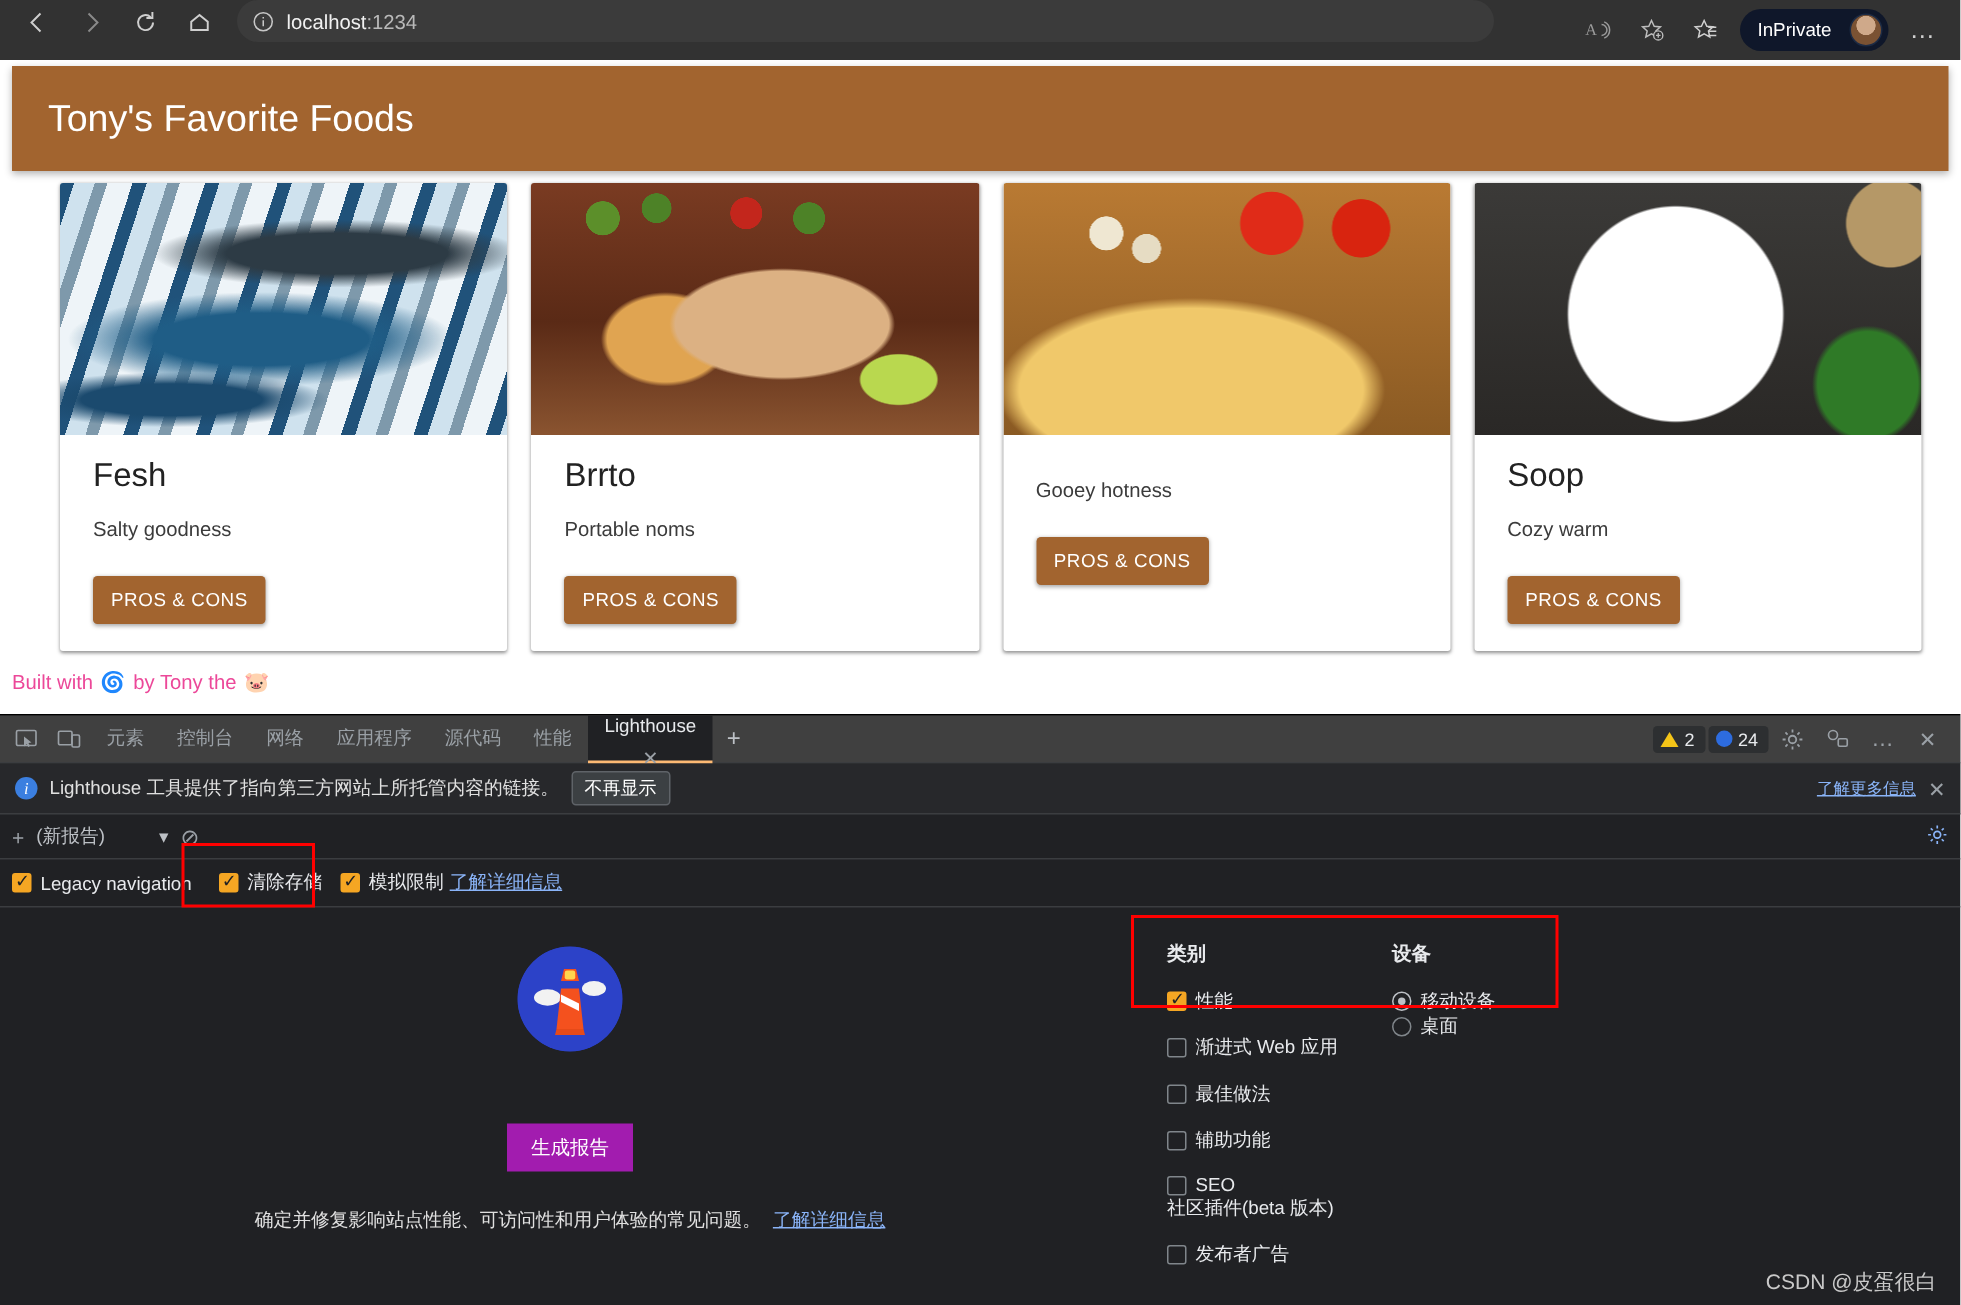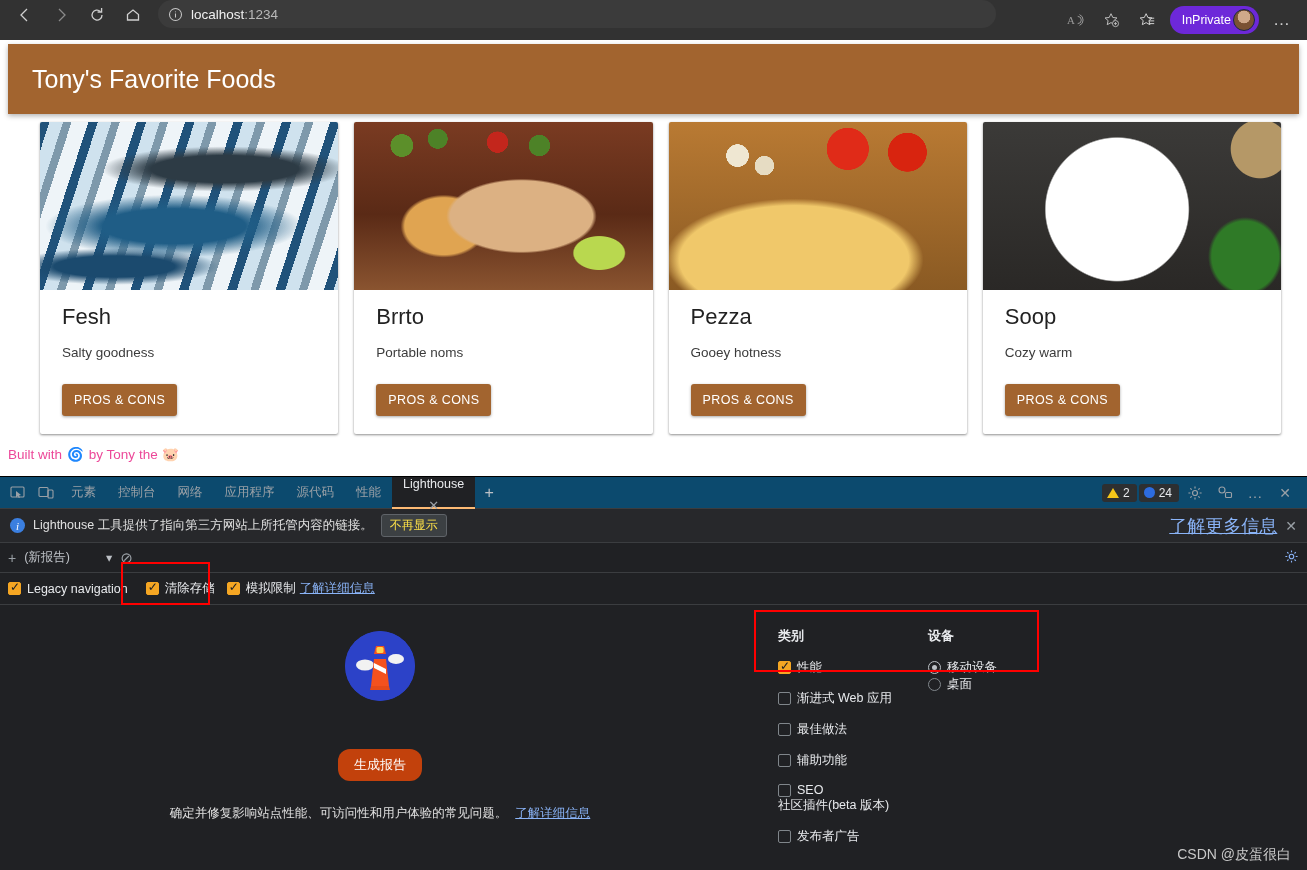--- a/index.html
+++ b/index.html
@@ -21,21 +21,21 @@
   .nav-btn svg { display: block; }
   #url-bar {
     flex: 1; height: 28px; background: #3b3b3b; border-radius: 14px;
     display: flex; align-items: center; padding: 0 10px; margin: 0 8px 0 6px;
     gap: 8px; max-width: 838px;
   }
   #url-text { font-size: 13.5px; color: #b9b9b9; white-space: nowrap; }
   #url-text b { color: #f1f1f1; font-weight: 400; }
   .chrome-right { display: flex; align-items: center; gap: 2px; margin-left: auto; }
   #inprivate-badge {
-    display: flex; align-items: center; gap: 2px; background: #6d28d9;
+    display: flex; align-items: center; gap: 12px; background: #0f172a;
     border-radius: 15px; height: 28px; padding: 0 4px 0 12px; color: #fff; font-size: 12.5px;
     margin: 0 4px;
   }
   #inprivate-avatar {
     width: 22px; height: 22px; border-radius: 50%;
     background: radial-gradient(circle at 50% 35%, #cfa98a 0 38%, #7a5233 40% 100%);
     border: 1px solid #1b2a44;
   }
 
   
@@ -107,53 +107,53 @@
     background:
       radial-gradient(circle 74px at 45% 52%, #ffffff 0 96%, transparent 98%),
       radial-gradient(circle 60px at 45% 52%, #f08a22 0 96%, transparent 98%),
       radial-gradient(ellipse 14% 18% at 45% 48%, #3f8f28 0 60%, transparent 70%),
       radial-gradient(circle 34px at 93% 16%, #b59867 0 85%, transparent 88%),
       radial-gradient(ellipse 16% 30% at 88% 80%, #2f7a27 0 70%, transparent 78%);
   }
 
   
   #devtools { height: 398px; background: #202124; color: #d4d4d4; border-top: 1px solid #000; display: flex; flex-direction: column; }
-  #dt-tabbar { height: 32px; background: #0c4a6e; display: flex; align-items: center; padding: 0 4px; border-bottom: 1px solid #3b3d40; }
+  #dt-tabbar { height: 32px; background: #404040; display: flex; align-items: center; padding: 0 4px; border-bottom: 1px solid #3b3d40; }
   .dt-icon-btn { width: 28px; height: 26px; display: flex; align-items: center; justify-content: center; color: #9aa0a6; }
   .dt-tab { font-size: 12.5px; color: #9aa0a6; padding: 0 11px; height: 32px; display: flex; align-items: center; cursor: pointer; }
   .dt-tab.active { color: #e8eaed; border-bottom: 2px solid #fdba74; display: flex; gap: 7px; background: #202124; flex-direction: column; }
   .dt-tab .tab-close { font-size: 13px; color: #9aa0a6; }
   .dt-right { margin-left: auto; display: flex; align-items: center; gap: 2px; padding-right: 4px; }
   .badge { display: flex; align-items: center; gap: 4px; font-size: 12px; color: #e8eaed; padding: 2px 7px 2px 5px; border-radius: 3px; background: #2d2f31; }
   .tri-warn { width: 0; height: 0; border-left: 6px solid transparent; border-right: 6px solid transparent; border-bottom: 10px solid #f5c518; }
   .dot-info { width: 11px; height: 11px; border-radius: 50%; background: #2d6cdf; }
 
   #dt-banner { height: 34px; background: #27282b; border-bottom: 1px solid #3b3d40; display: flex; align-items: center; padding: 0 10px; gap: 8px; font-size: 12.5px; color: #e0e0e0; }
   .info-circle { width: 15px; height: 15px; border-radius: 50%; background: #3b7fe0; color: #fff; font-size: 11px; display: flex; align-items: center; justify-content: center; font-style: italic; font-family: "Liberation Serif", serif; }
-  #banner-dismiss { background: #3c4043; border: 1px solid #5f6368; border-radius: 3px; color: #fde047; font-size: 12px; padding: 2px 8px; cursor: pointer; font-family: "Liberation Sans", sans-serif; }
+  #banner-dismiss { background: #3c4043; border: 1px solid #5f6368; border-radius: 3px; color: #ffffff; font-size: 12px; padding: 2px 8px; cursor: pointer; font-family: "Liberation Sans", sans-serif; }
   .banner-right { margin-left: auto; display: flex; align-items: center; gap: 8px; }
-  #banner-link { color: #8ab4f8; font-size: 18px; text-decoration: underline; cursor: pointer; }
+  #banner-link { color: #8ab4f8; font-size: 11px; text-decoration: underline; cursor: pointer; }
   #banner-close { color: #9aa0a6; font-size: 14px; cursor: pointer; }
 
   #dt-report-toolbar { height: 30px; display: flex; align-items: center; gap: 8px; padding: 0 8px; border-bottom: 1px solid #3b3d40; font-size: 12.5px; color: #bdc1c6; }
   #report-select { display: flex; align-items: center; gap: 36px; color: #bdc1c6; }
   .tb-glyph { color: #9aa0a6; font-size: 14px; }
   #gear-right { margin-left: auto; color: #8ab4f8; }
 
   #dt-options { height: 32px; display: flex; align-items: center; gap: 4px; padding: 0 8px; font-size: 12.5px; color: #e8eaed; border-bottom: 1px solid #3b3d40; position: relative; }
   .cb { display: inline-flex; align-items: center; gap: 6px; cursor: pointer; }
   .box { width: 13px; height: 13px; border-radius: 2px; border: 1px solid #80868b; background: #202124; display: inline-block; position: relative; }
   .box.checked { background: #f5a623; border-color: #f5a623; }
   .box.checked::after { content: "✓"; position: absolute; left: 1px; top: -3px; font-size: 12px; color: #202124; }
   .learn-link { color: #8ab4f8; text-decoration: underline; cursor: pointer; }
 
   #dt-body { flex: 1; display: flex; position: relative; }
   #start-col { width: 760px; display: flex; flex-direction: column; align-items: center; padding-top: 26px; }
   #lh-logo { width: 70px; height: 70px; border-radius: 50%; background: #2c42c8; position: relative; overflow: hidden; }
-  #generate-btn { margin-top: 48px; background: #c2410c; color: #fff; border: none; border-radius: 12px; font-size: 13px; padding: 7px 16px; cursor: pointer; font-family: "Liberation Sans", sans-serif; }
+  #generate-btn { margin-top: 48px; background: #a21caf; color: #fff; border: none; border-radius: 0; font-size: 13px; padding: 7px 16px; cursor: pointer; font-family: "Liberation Sans", sans-serif; }
   #start-desc { margin-top: 24px; font-size: 12.5px; color: #e0e0e0; display: flex; gap: 8px; align-items: center; }
 
   #cat-col { flex: 1; padding: 22px 0 0 18px; position: relative; }
   .cat-head { display: flex; font-size: 13px; color: #e8eaed; font-weight: bold; }
   .col-a { width: 150px; }
   .cat-row { display: flex; margin-top: 14px; font-size: 12.5px; color: #e8eaed; }
   .radio { width: 13px; height: 13px; border-radius: 50%; border: 1px solid #80868b; display: inline-block; position: relative; }
   .radio.on { border-color: #bdc1c6; }
   .radio.on::after { content: ""; position: absolute; left: 3px; top: 3px; width: 5px; height: 5px; border-radius: 50%; background: #bdc1c6; }
   .section-head { font-size: 12.5px; color: #e8eaed; }
@@ -239,21 +239,20 @@
       <div class="card-photo ph-burrito"></div>
       <div class="card-body">
         <div class="card-title">Brrto</div>
         <div class="card-sub">Portable noms</div>
         <button class="card-btn">PROS &amp; CONS</button>
       </div>
     </div>
     <div class="card">
       <div class="card-photo ph-pizza"></div>
       <div class="card-body">
-        <div class="card-title">Pezza</div>
         <div class="card-sub">Gooey hotness</div>
         <button class="card-btn">PROS &amp; CONS</button>
       </div>
     </div>
     <div class="card">
       <div class="card-photo ph-soup"></div>
       <div class="card-body">
         <div class="card-title">Soop</div>
         <div class="card-sub">Cozy warm</div>
         <button class="card-btn">PROS &amp; CONS</button>

